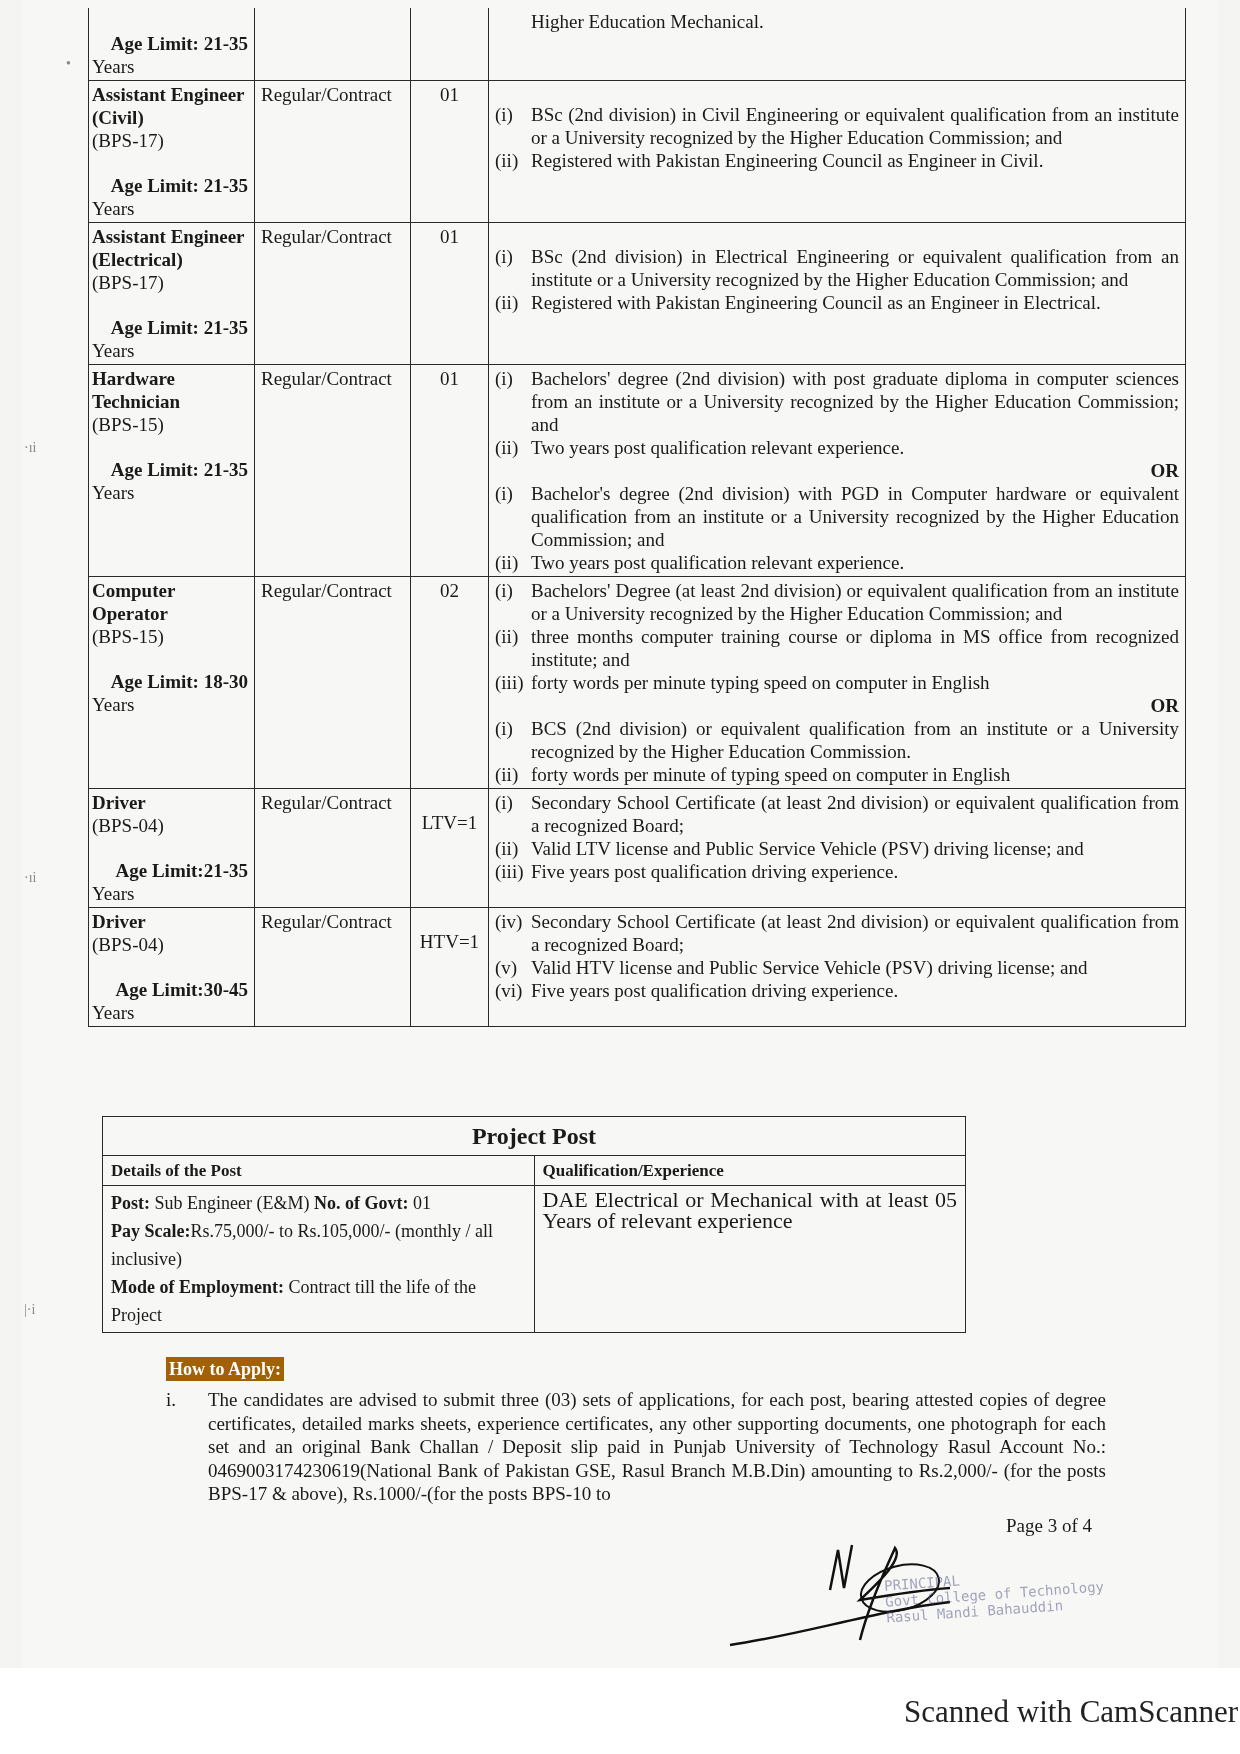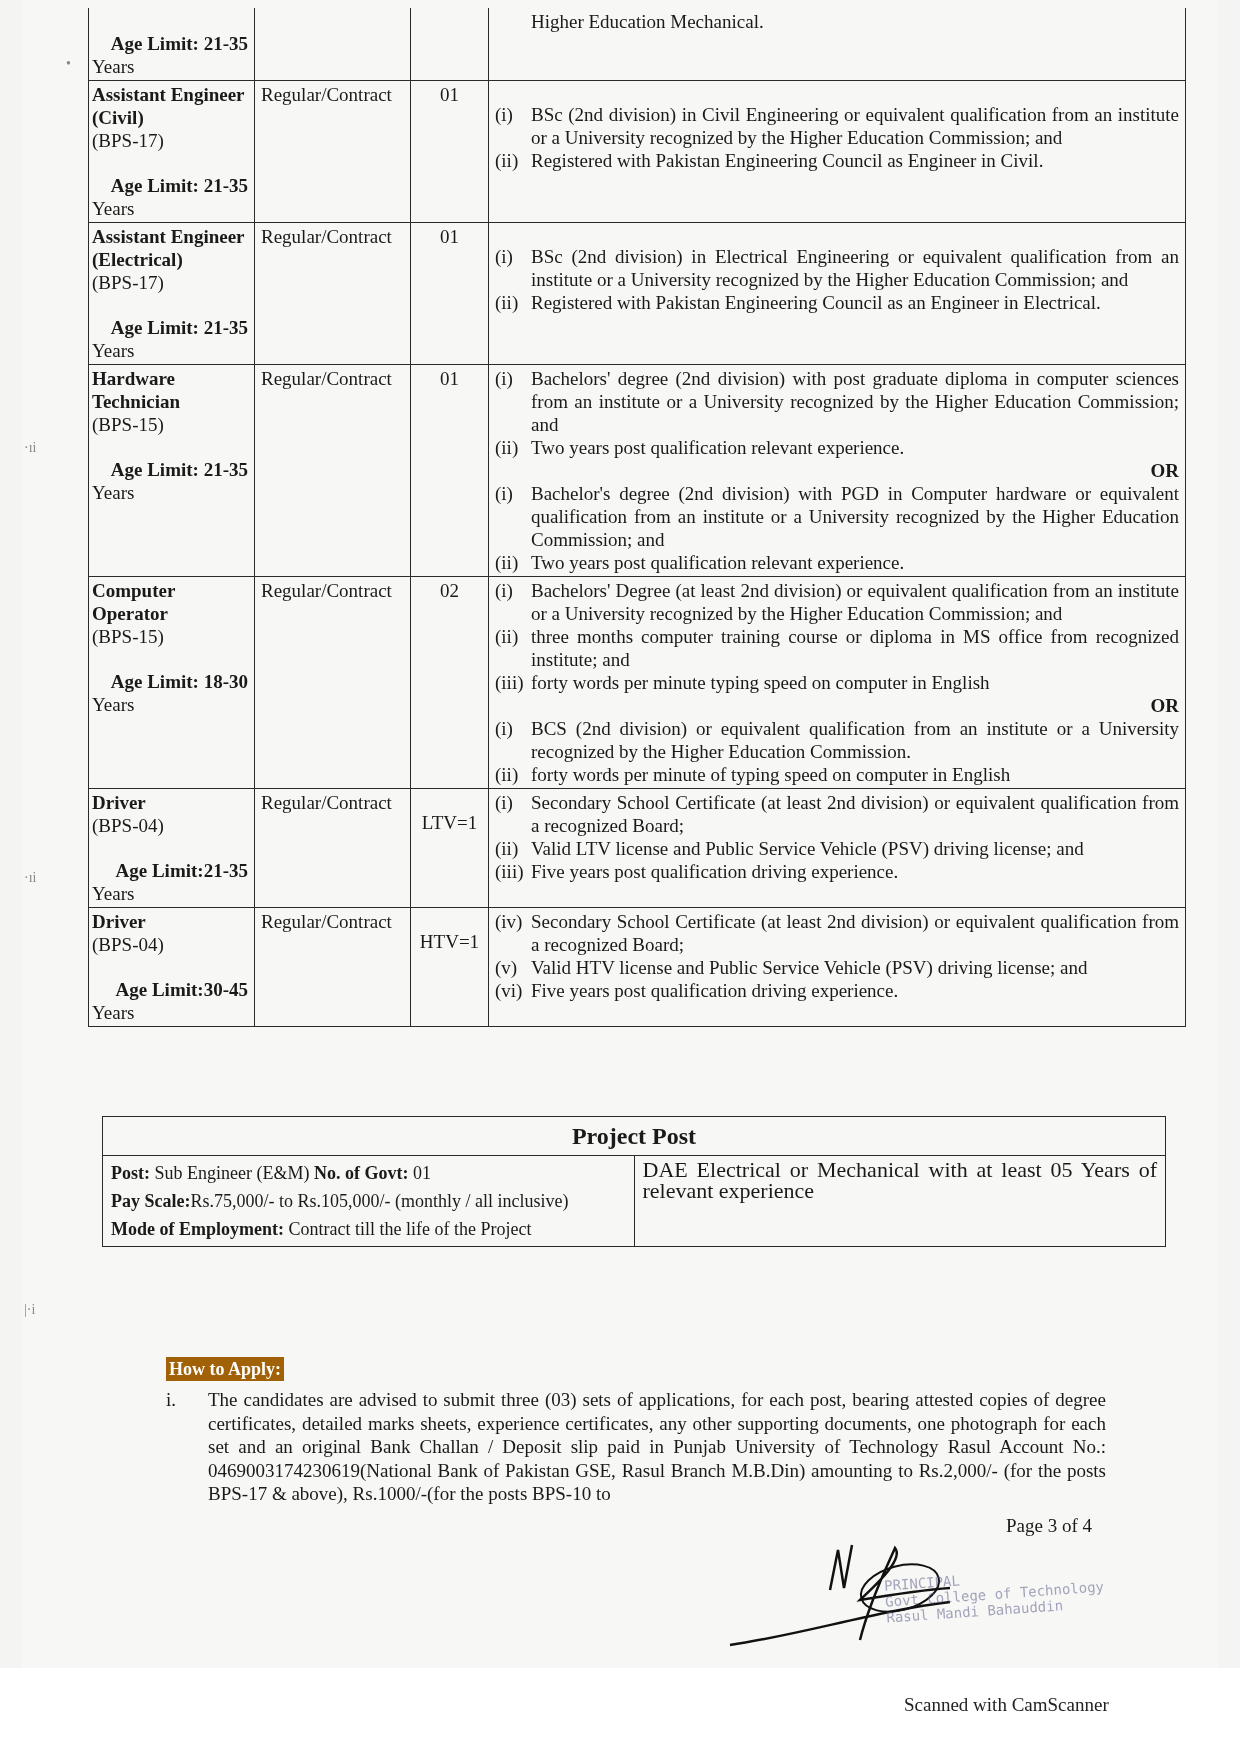--- a/index.html
+++ b/index.html
@@ -36,21 +36,21 @@
   .qual-list { margin: 0; padding: 0; list-style: none; }
   .qual-list li { display: flex; text-align: justify; }
   .qual-list .num { width: 36px; flex: 0 0 36px; }
   .qual-list .txt { flex: 1; }
   .or-line { text-align: right; font-weight: bold; }
   .vcenter-pad { padding-top: 22px !important; }
   .mid-num { padding-top: 22px !important; }
 
   
   .project {
-    position: absolute; left: 102px; top: 1116px; width: 1064px;
+    position: absolute; left: 102px; top: 1116px; width: 864px;
     border-collapse: collapse; table-layout: fixed; font-size: 18px; line-height: 23px;
   }
   .project td { border: 1.5px solid #2a2a2a; padding: 3px 8px; vertical-align: top; }
   .project .title-cell { text-align: center; font-weight: bold; font-size: 24px; line-height: 30px; padding: 4px; }
   .project .hdr { font-weight: bold; font-size: 17px; }
   .project .col1 { width: 620px; }
   .project .detail-line { line-height: 28px; }
   .project b { font-weight: bold; }
   .project .qual { text-align: justify; font-size: 22px; line-height: 21px; }
 
@@ -69,21 +69,21 @@
     position: absolute; left: 1006px; top: 1515px; font-size: 19px;
   }
   .signature {
     position: absolute; left: 720px; top: 1540px; width: 380px; height: 130px;
   }
   .stamp {
     position: absolute; left: 885px; top: 1570px; color: #5a5f8a; font-family: "DejaVu Sans Mono", monospace;
     font-size: 14px; line-height: 16px; opacity: 0.55; transform: rotate(-4deg); white-space: pre;
   }
   .camscanner {
-    position: absolute; left: 904px; top: 1694px; font-size: 19px; color: #222;
+    position: absolute; left: 904px; top: 1694px; font-size: 31px; color: #222;
   }
   .margin-mark { position: absolute; color: #888; font-size: 14px; }
 </style>
 </head>
 <body>
 
 <div class="page"></div>
 <div class="bottom-strip"></div>
 
 <span class="margin-mark" style="left:66px;top:56px;">•</span>
@@ -282,20 +282,24 @@
           </ul>
         </td>
       </tr>
     </tbody>
 </table>
 
 <table class="project">
   <tbody>
       <tr>
     <td colspan="2" class="title-cell">Project Post</td>
+  </tr>
+  <tr>
+    <td class="hdr col1">Details of the Post</td>
+    <td class="hdr">Qualification/Experience</td>
   </tr>
   <tr>
     <td class="col1">
       <div class="detail-line">
         <b>Post:</b>
         <span>Sub Engineer (E&amp;M)</span>
         <b>No. of Govt:</b>
         <span>01</span>
       </div>
       <div class="detail-line">

